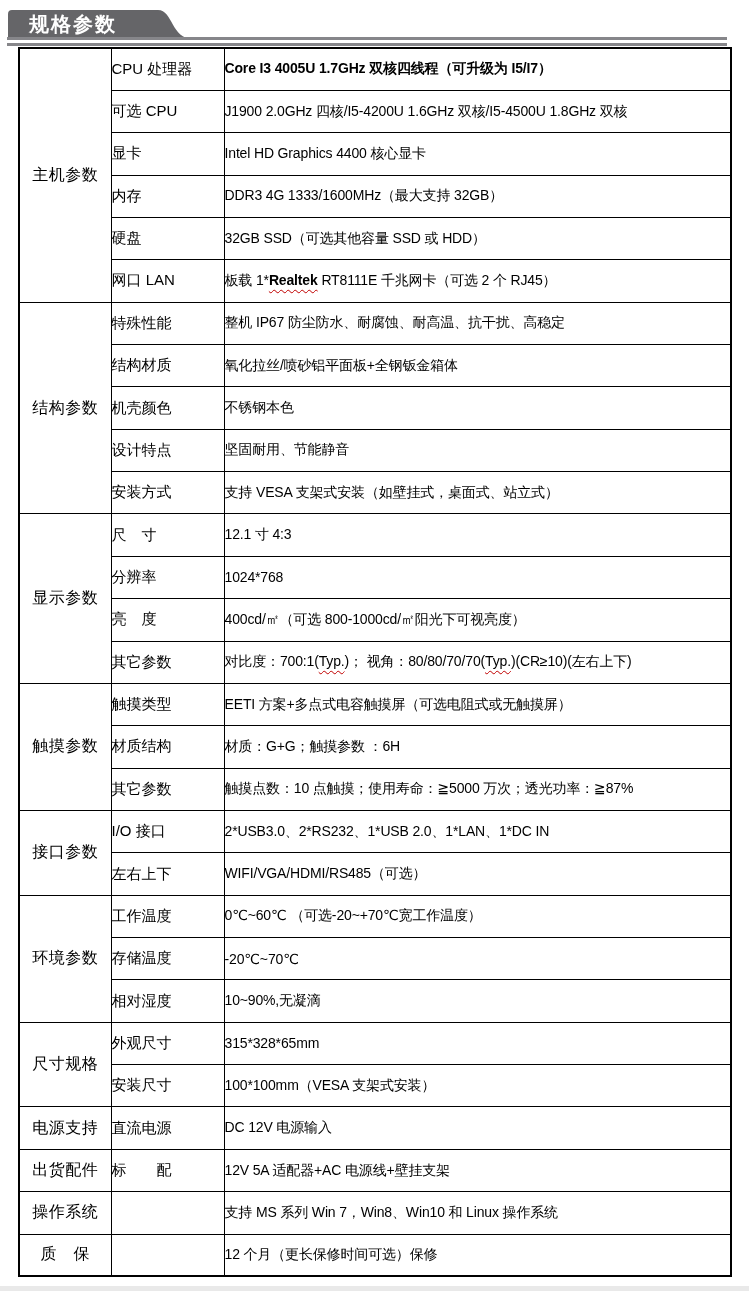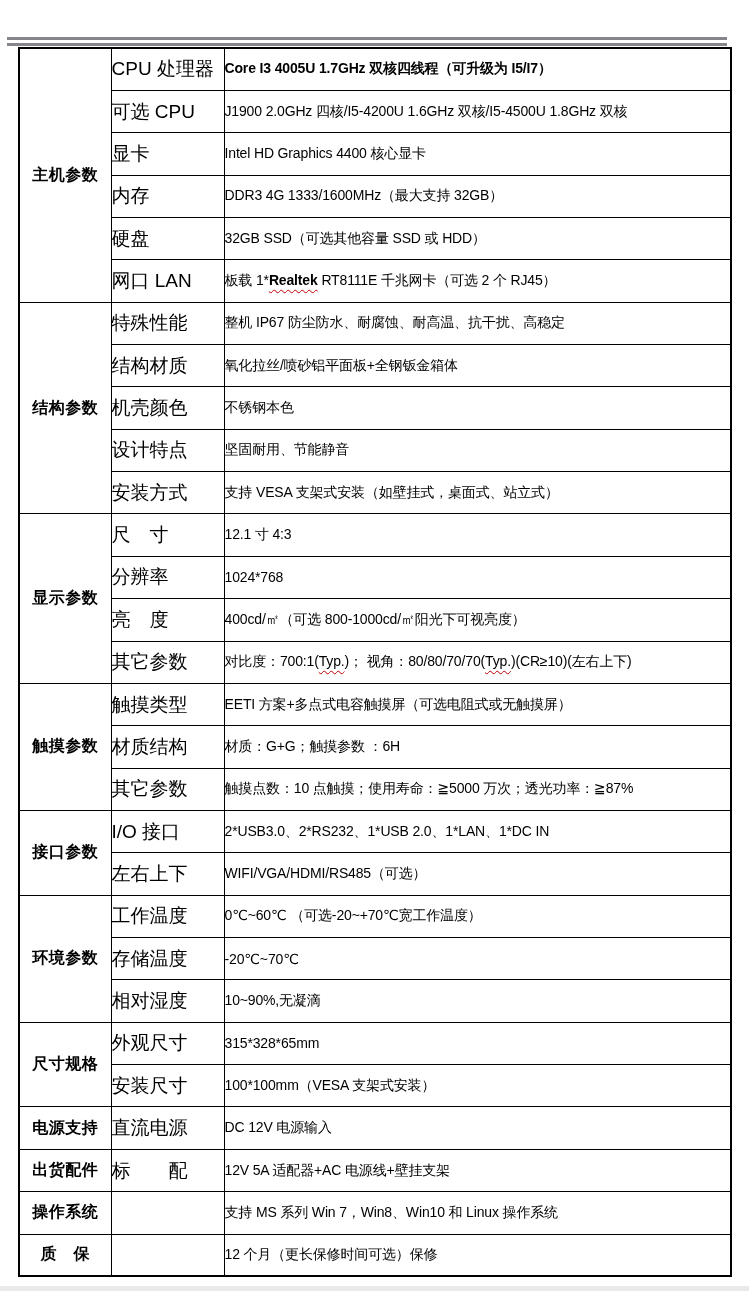--- a/index.html
+++ b/index.html
@@ -40,43 +40,49 @@
     padding:0;
     vertical-align:middle;
     color:#000;
     overflow:hidden;
   }
   table.spec tr{height:42.37px;}
   col.c1{width:92px;}
   col.c2{width:113px;}
   col.c3{width:507px;}
   td.cat{
-    font-weight:bold;font-size:16px;text-align:center;
+    font-weight:normal;font-size:16px;text-align:center;
     letter-spacing:0.5px;
   }
-  td.label{font-size:19px;padding-left:10px;white-space:nowrap;margin-top:40px;}
+  td.label{font-size:15px;padding-left:10px;white-space:nowrap;margin-top:40px;}
   td.val{font-size:14px;padding-left:13px;white-space:nowrap;letter-spacing:-0.15px;}
   td.val.bold{font-weight:bold;}
   .sq{
     text-decoration:underline wavy #c00000 1px;
     text-decoration-skip-ink:none;
     text-underline-offset:4px;
   }
 
   
   .footer-strip{
     position:absolute;left:0;bottom:0;width:749px;height:5px;
     background:#e9e9e9;
   }
 </style>
 </head>
 <body>
 
 <div class="page">
 
+  <div class="tab">
+    <svg width="186" height="29" viewBox="0 0 186 29" aria-hidden="true">
+      <path d="M0,4 Q0,0 4,0 L150,0 C165,0 163,29 185,29 L0,29 Z" fill="#656568"></path>
+    </svg>
+    <span class="tab-label" style="color: rgb(255, 255, 255);">规格参数</span>
+  </div>
 
   <div class="divider d1"></div>
   <div class="divider d2"></div>
 
   <table class="spec">
     <colgroup>
       <col class="c1">
         <col class="c2">
         <col class="c3">
     </colgroup>

